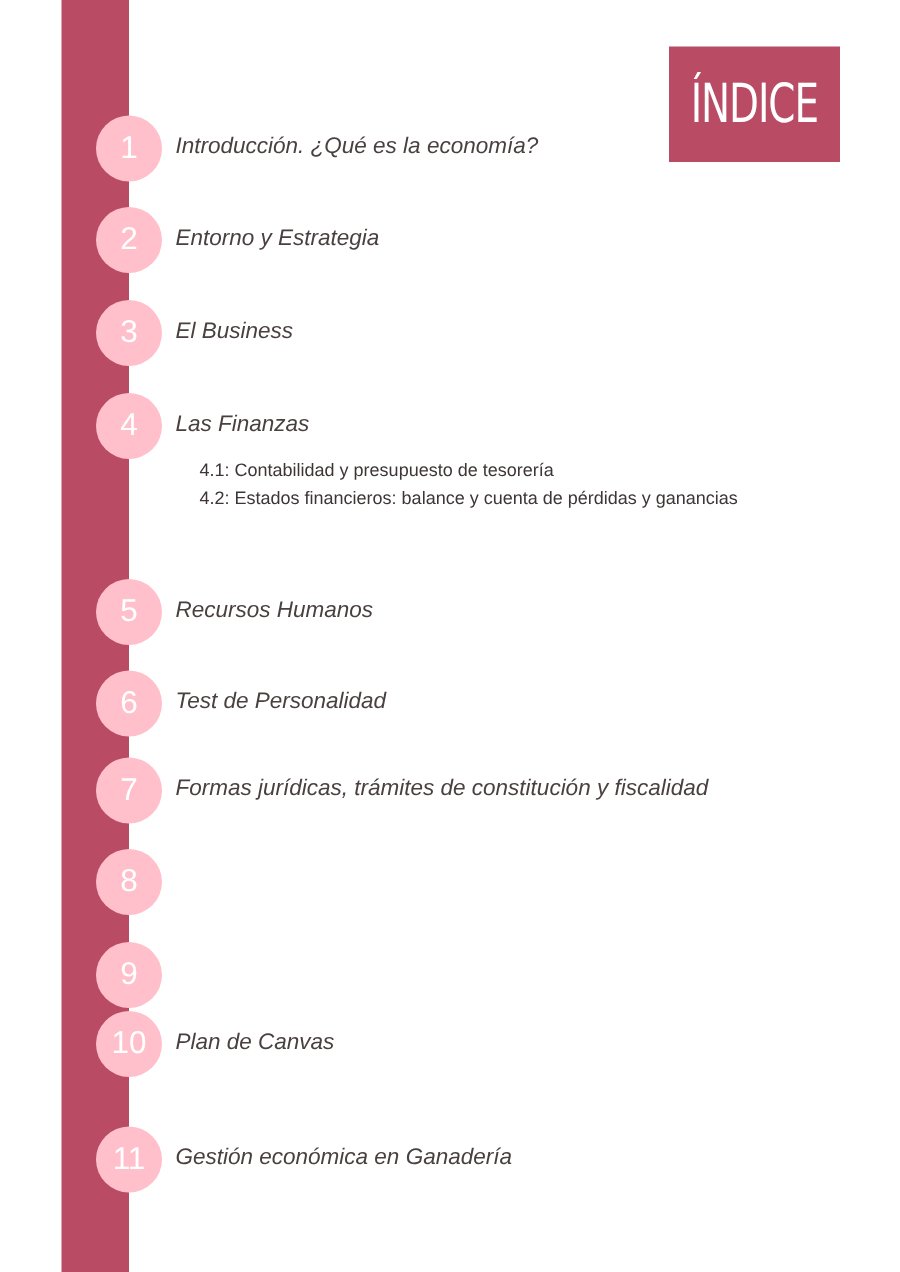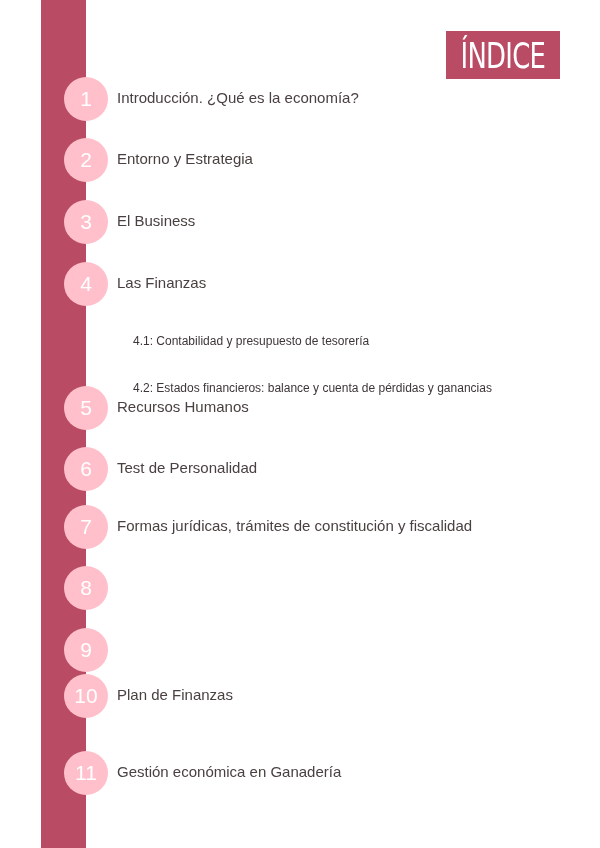--- a/index.html
+++ b/index.html
@@ -1,24 +1,24 @@
 <!DOCTYPE html>
 <html><head>
 <meta charset="utf-8">
 <style>
   html, body { margin: 0; padding: 0; }
   body { width: 600px; height: 848px; background: #ffffff; position: relative; overflow: hidden; font-family: "Liberation Sans", sans-serif; }
   .bar { position: absolute; left: 41px; top: 0; width: 45px; height: 848px; background: #b94b64; }
-  .title-box { position: absolute; left: 446px; top: 31px; width: 114px; height: 48px; background: #b94b64; display: flex; align-items: center; justify-content: center; }
+  .title-box { position: absolute; left: 446px; top: 31px; width: 114px; height: 77px; background: #b94b64; display: flex; align-items: center; justify-content: center; }
   .title-text { color: #ffffff; font-family: "DejaVu Sans", sans-serif; font-size: 36px; letter-spacing: -1px; transform: scaleX(0.72); white-space: nowrap; }
   .item { position: absolute; left: 0; width: 600px; height: 44px; }
   .circle { position: absolute; left: 64px; top: 0; width: 44px; height: 44px; border-radius: 50%; background: #ffc0cb; color: #ffffff; font-size: 21px; display: flex; align-items: center; justify-content: center; }
-  .label { position: absolute; left: 117px; top: 12px; font-size: 15px; color: #4a4040; white-space: nowrap; }
+  .label { position: absolute; left: 117px; top: 12px; font-size: 15px; color: #4a4040; white-space: nowrap; font-style: italic; }
   .subs { position: absolute; left: 133px; top: 304px; }
-  .sub { font-size: 12px; color: #3e3636; line-height: 18.5px; white-space: nowrap; margin-top: 28px; }
+  .sub { font-size: 12px; color: #3e3636; line-height: 18.5px; white-space: nowrap; }
 </style>
 </head>
 <body>
 
 <div class="bar"></div>
 
 <div class="title-box">
   <span class="title-text">ÍNDICE</span>
 </div>
 
@@ -57,18 +57,18 @@
   <span class="label">Formas jurídicas, trámites de constitución y fiscalidad</span>
 </div>
 <div class="item" style="top:566px">
   <div class="circle">8</div>
 </div>
 <div class="item" style="top:628px">
   <div class="circle">9</div>
 </div>
 <div class="item" style="top:674px">
   <div class="circle">10</div>
-  <span class="label">Plan de Finanzas</span>
+  <span class="label">Plan de Canvas</span>
 </div>
 <div class="item" style="top:751px">
   <div class="circle">11</div>
   <span class="label">Gestión económica en Ganadería</span>
 </div>
 
 </body></html>

